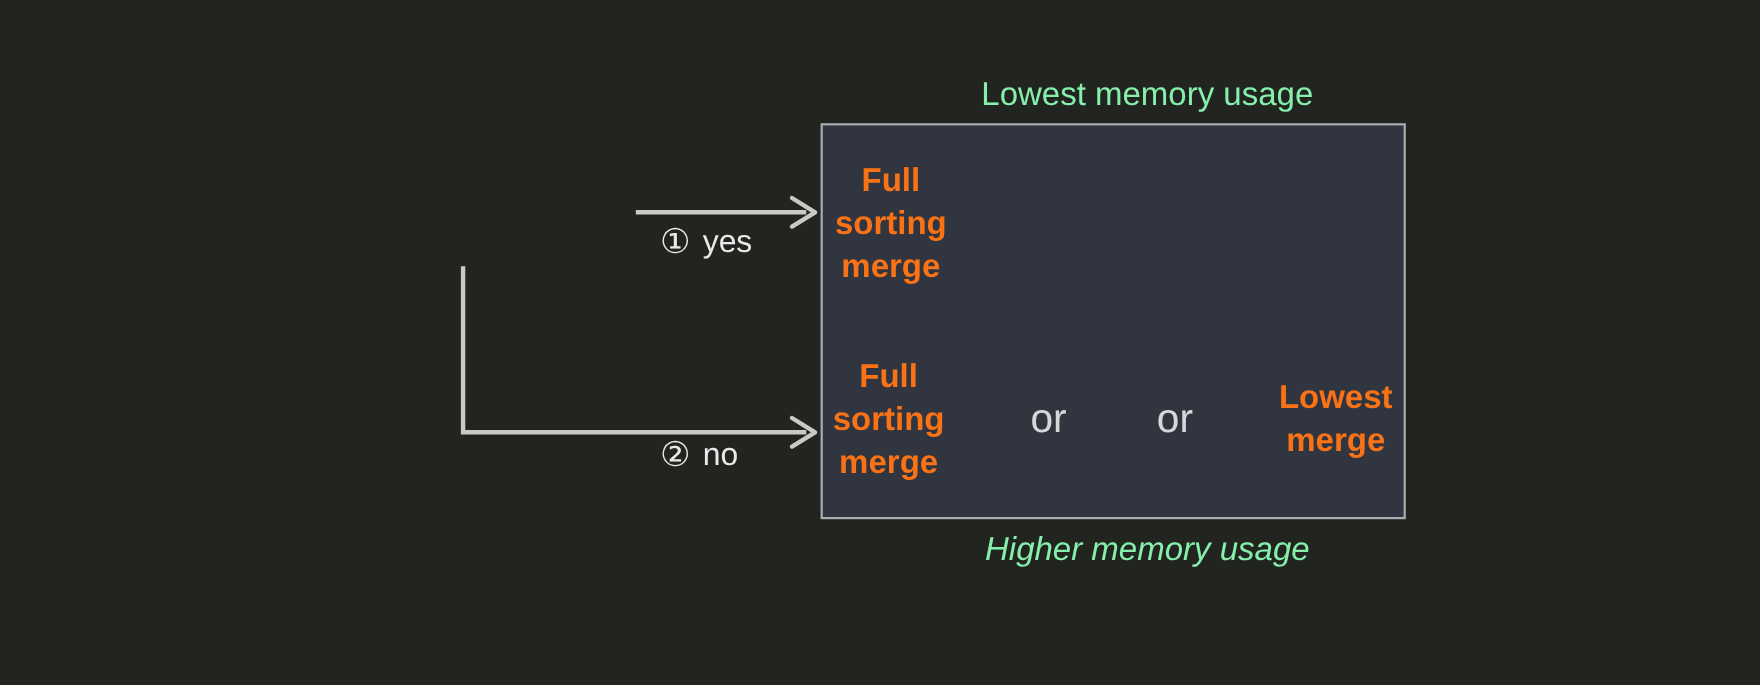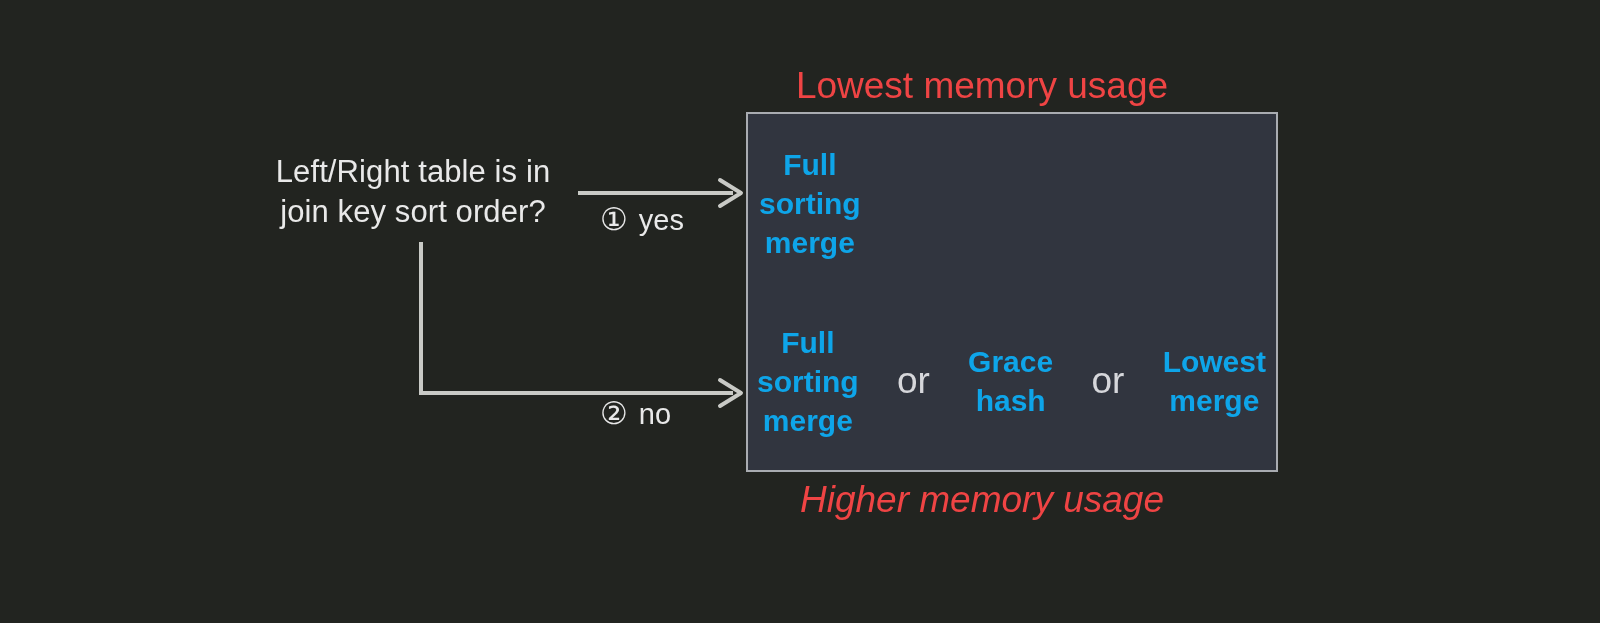--- a/index.html
+++ b/index.html
@@ -87,57 +87,55 @@
   }
   #row-bottom {
     height: 50%;
     padding-left: 9px;
     padding-right: 10px;
     align-items: center;
     justify-content: space-between;
   }
 
   .option {
-    color: #0ea5e9;
+    color: #f97316;
     font-weight: bold;
     font-size: 30px;
     line-height: 39px;
     text-align: center;
     white-space: pre-line;
   }
   .or-sep {
     color: #d6d7db;
     font-size: 37px;
     line-height: 34px;
     padding: 0 4px;
   }
 
   
   .caption {
     position: absolute;
     width: 532px;
-    left: 716px;
+    left: 777px;
     text-align: center;
-    color: #ef4444;
-    font-size: 37px;
+    color: #86efac;
+    font-size: 30px;
     line-height: 36px;
     white-space: nowrap;
   }
   #caption-top { top: 68px; }
   #caption-bottom { top: 482px; font-style: italic; }
 </style>
 </head>
 <body>
 
 <div id="canvas">
 
   <div class="caption" id="caption-top">Lowest memory usage</div>
 
-  <div class="question">Left/Right table is in
-join key sort order?</div>
 
   <svg id="connectors" viewBox="0 0 1600 623" xmlns="http://www.w3.org/2000/svg">
 
     <g>
       <line x1="578" y1="193" x2="733" y2="193" stroke="#c9cac6" stroke-width="4"></line>
       <polyline points="720,180 741,193 720,206" fill="none" stroke="#c9cac6" stroke-width="4" stroke-linecap="round" stroke-linejoin="round"></polyline>
     </g>
 
     <g>
       <polyline points="421,242 421,393 733,393" fill="none" stroke="#c9cac6" stroke-width="4" stroke-linejoin="miter"></polyline>
@@ -161,22 +159,20 @@
       <span class="option">Full
 sorting
 merge</span>
     </div>
 
     <div class="panel-row" id="row-bottom">
       <span class="option">Full
 sorting
 merge</span>
       <span class="or-sep">or</span>
-      <span class="option">Grace
-hash</span>
       <span class="or-sep">or</span>
       <span class="option">Lowest
 merge</span>
     </div>
 
   </div>
 
   <div class="caption" id="caption-bottom">Higher memory usage</div>
 
 </div>

